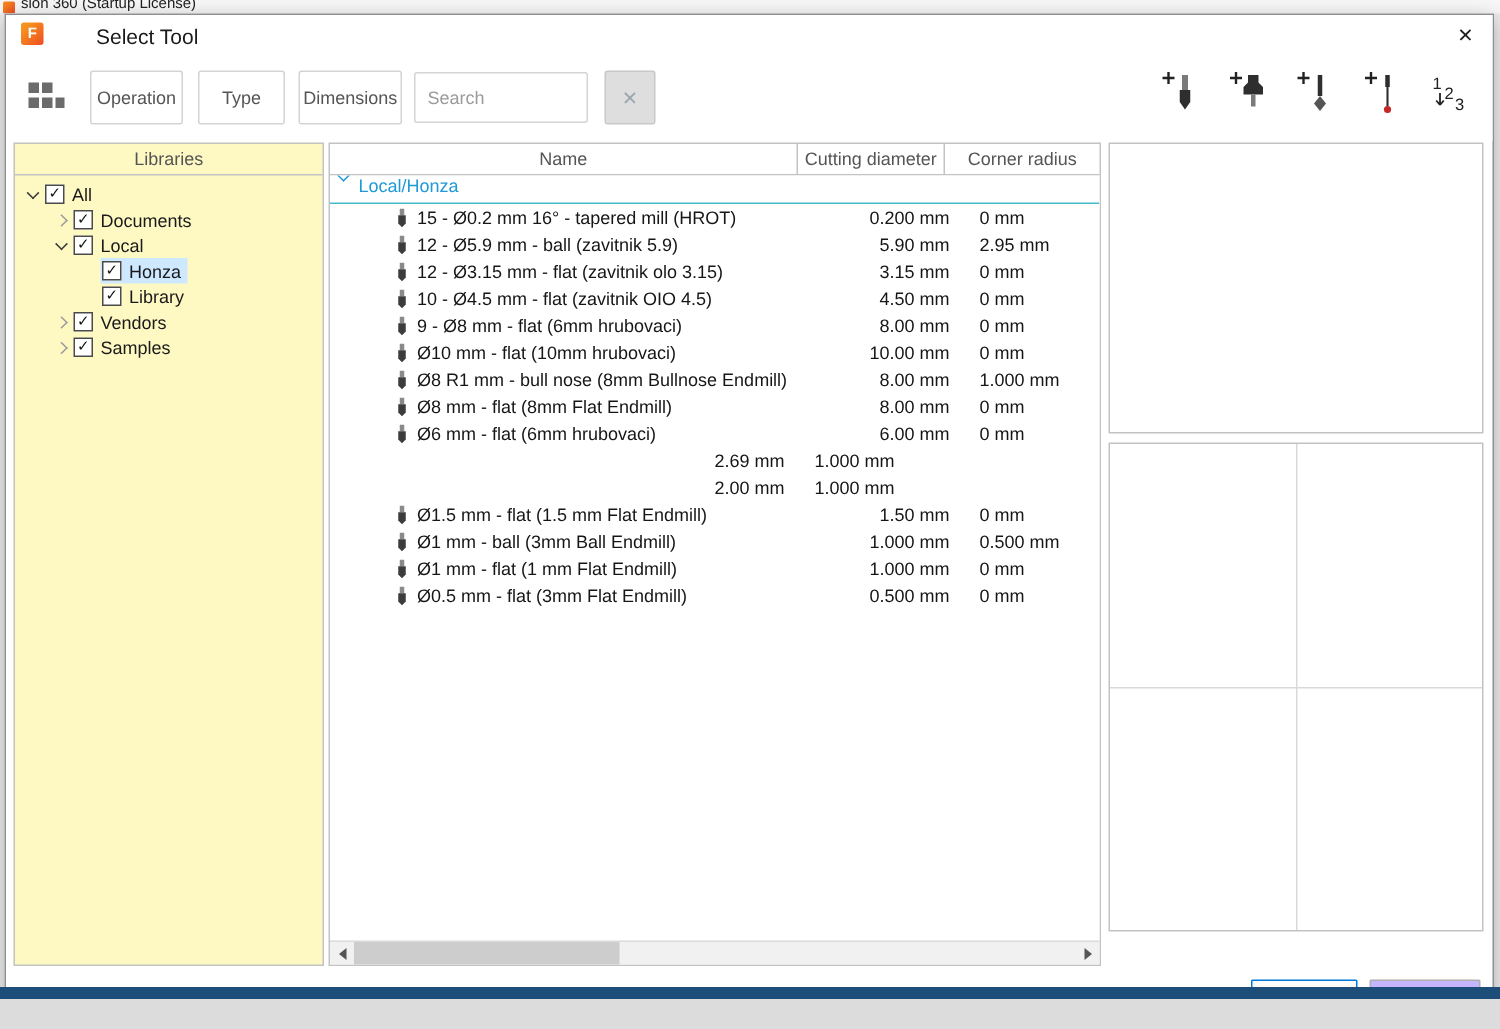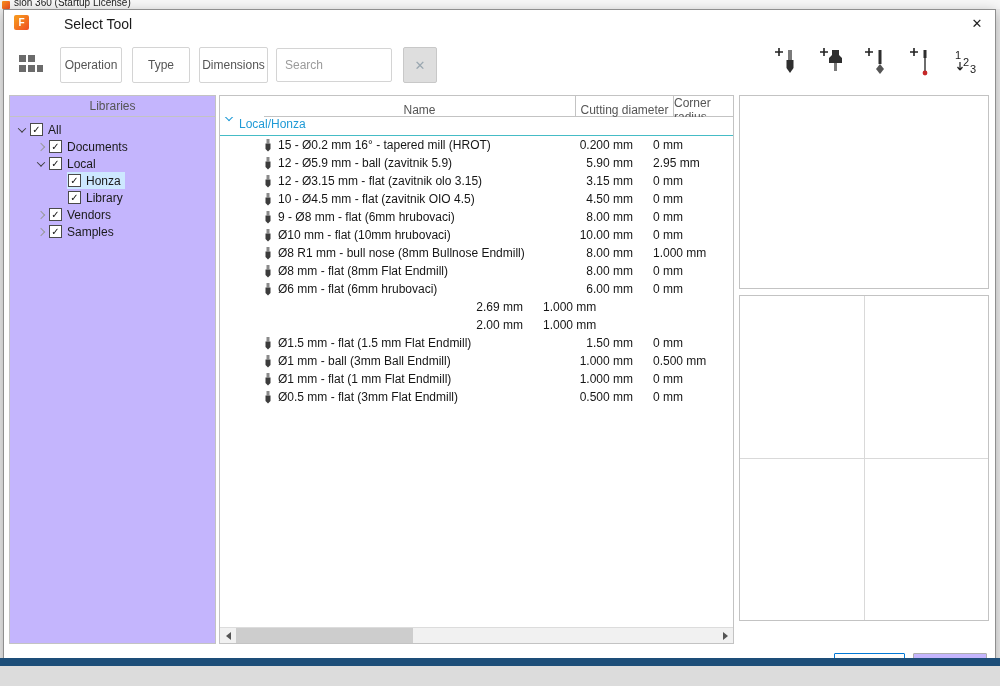--- a/index.html
+++ b/index.html
@@ -41,40 +41,40 @@
             font-family:"Liberation Sans", sans-serif; }
   .search-box::placeholder { color:#9b9b9b; }
   .clear-btn { position:absolute; left:399px; top:11px; width:34px; height:36px; background:#dedede;
             border:1px solid #c8c8c8; border-radius:2px; color:#9aa7b0; font-size:13px;
             display:flex; align-items:center; justify-content:center; }
   .new-tools { position:absolute; right:14px; top:8px; display:flex; gap:15px; }
   .new-tool-btn { width:30px; height:40px; display:flex; align-items:flex-start; justify-content:center; }
 
   
   .left-panel { position:absolute; left:5px; top:85px; width:207px; height:549px;
-            border:1px solid #c3c3c3; background:#c4b5fd; }
+            border:1px solid #c3c3c3; background:#fef9c3; }
   .panel-header { height:21px; border-bottom:1px solid #c3c3c3; display:flex; align-items:center;
             justify-content:center; font-size:12px; color:#555; }
   .tree { padding-top:4px; }
   .tree-item { height:17px; display:flex; align-items:center; font-size:12px; color:#1a1a1a; }
   .chev-box { width:15px; height:15px; display:flex; align-items:center; justify-content:center; flex:0 0 15px; }
   .chev { width:6px; height:6px; display:inline-block; }
   .chev.down  { border-right:1.6px solid #3c3c3c; border-bottom:1.6px solid #3c3c3c;
             transform:rotate(45deg) translate(-1px,-1px); }
   .chev.right { border-right:1.6px solid #9a9a9a; border-bottom:1.6px solid #9a9a9a;
             transform:rotate(-45deg); }
   .chev.none { visibility:hidden; }
   .row-body { display:flex; align-items:center; height:17px; padding:0 4px 0 1px; }
   .row-body.selected { background:#cde8ff; }
   .checkbox { width:13px; height:13px; border:1px solid #4a4a4a; background:#fff; margin-right:5px;
             display:flex; align-items:center; justify-content:center; font-size:10px; color:#111;
             line-height:1; flex:0 0 13px; }
 
   .mid-panel { position:absolute; left:215px; top:85px; width:515px; height:549px;
-            border:1px solid #c3c3c3; background:#fff;padding-left:44px; }
+            border:1px solid #c3c3c3; background:#fff; }
   .table-header { display:grid; grid-template-columns:311px 98px auto; height:21px;
             border-bottom:1px solid #c3c3c3; font-size:12px; color:#555; }
   .table-header > div { display:flex; align-items:center; justify-content:center; }
   .table-header > div + div { border-left:1px solid #c3c3c3; }
   .table-body { position:absolute; top:21px; left:0; right:0; bottom:16px; overflow:hidden; background:#fff; }
   .group-row { height:19px; display:flex; align-items:flex-start; gap:7px; padding-left:6px;
             font-size:12px; color:#1f9ad6; border-bottom:1px solid #45bcc6; }
   .group-chev { width:6px; height:6px; border-right:1.6px solid #1f9ad6; border-bottom:1.6px solid #1f9ad6;
             transform:rotate(45deg); margin-top:-3px; }
   .tool-row { display:grid; grid-template-columns:311px 98px auto; height:18px; align-items:center;

